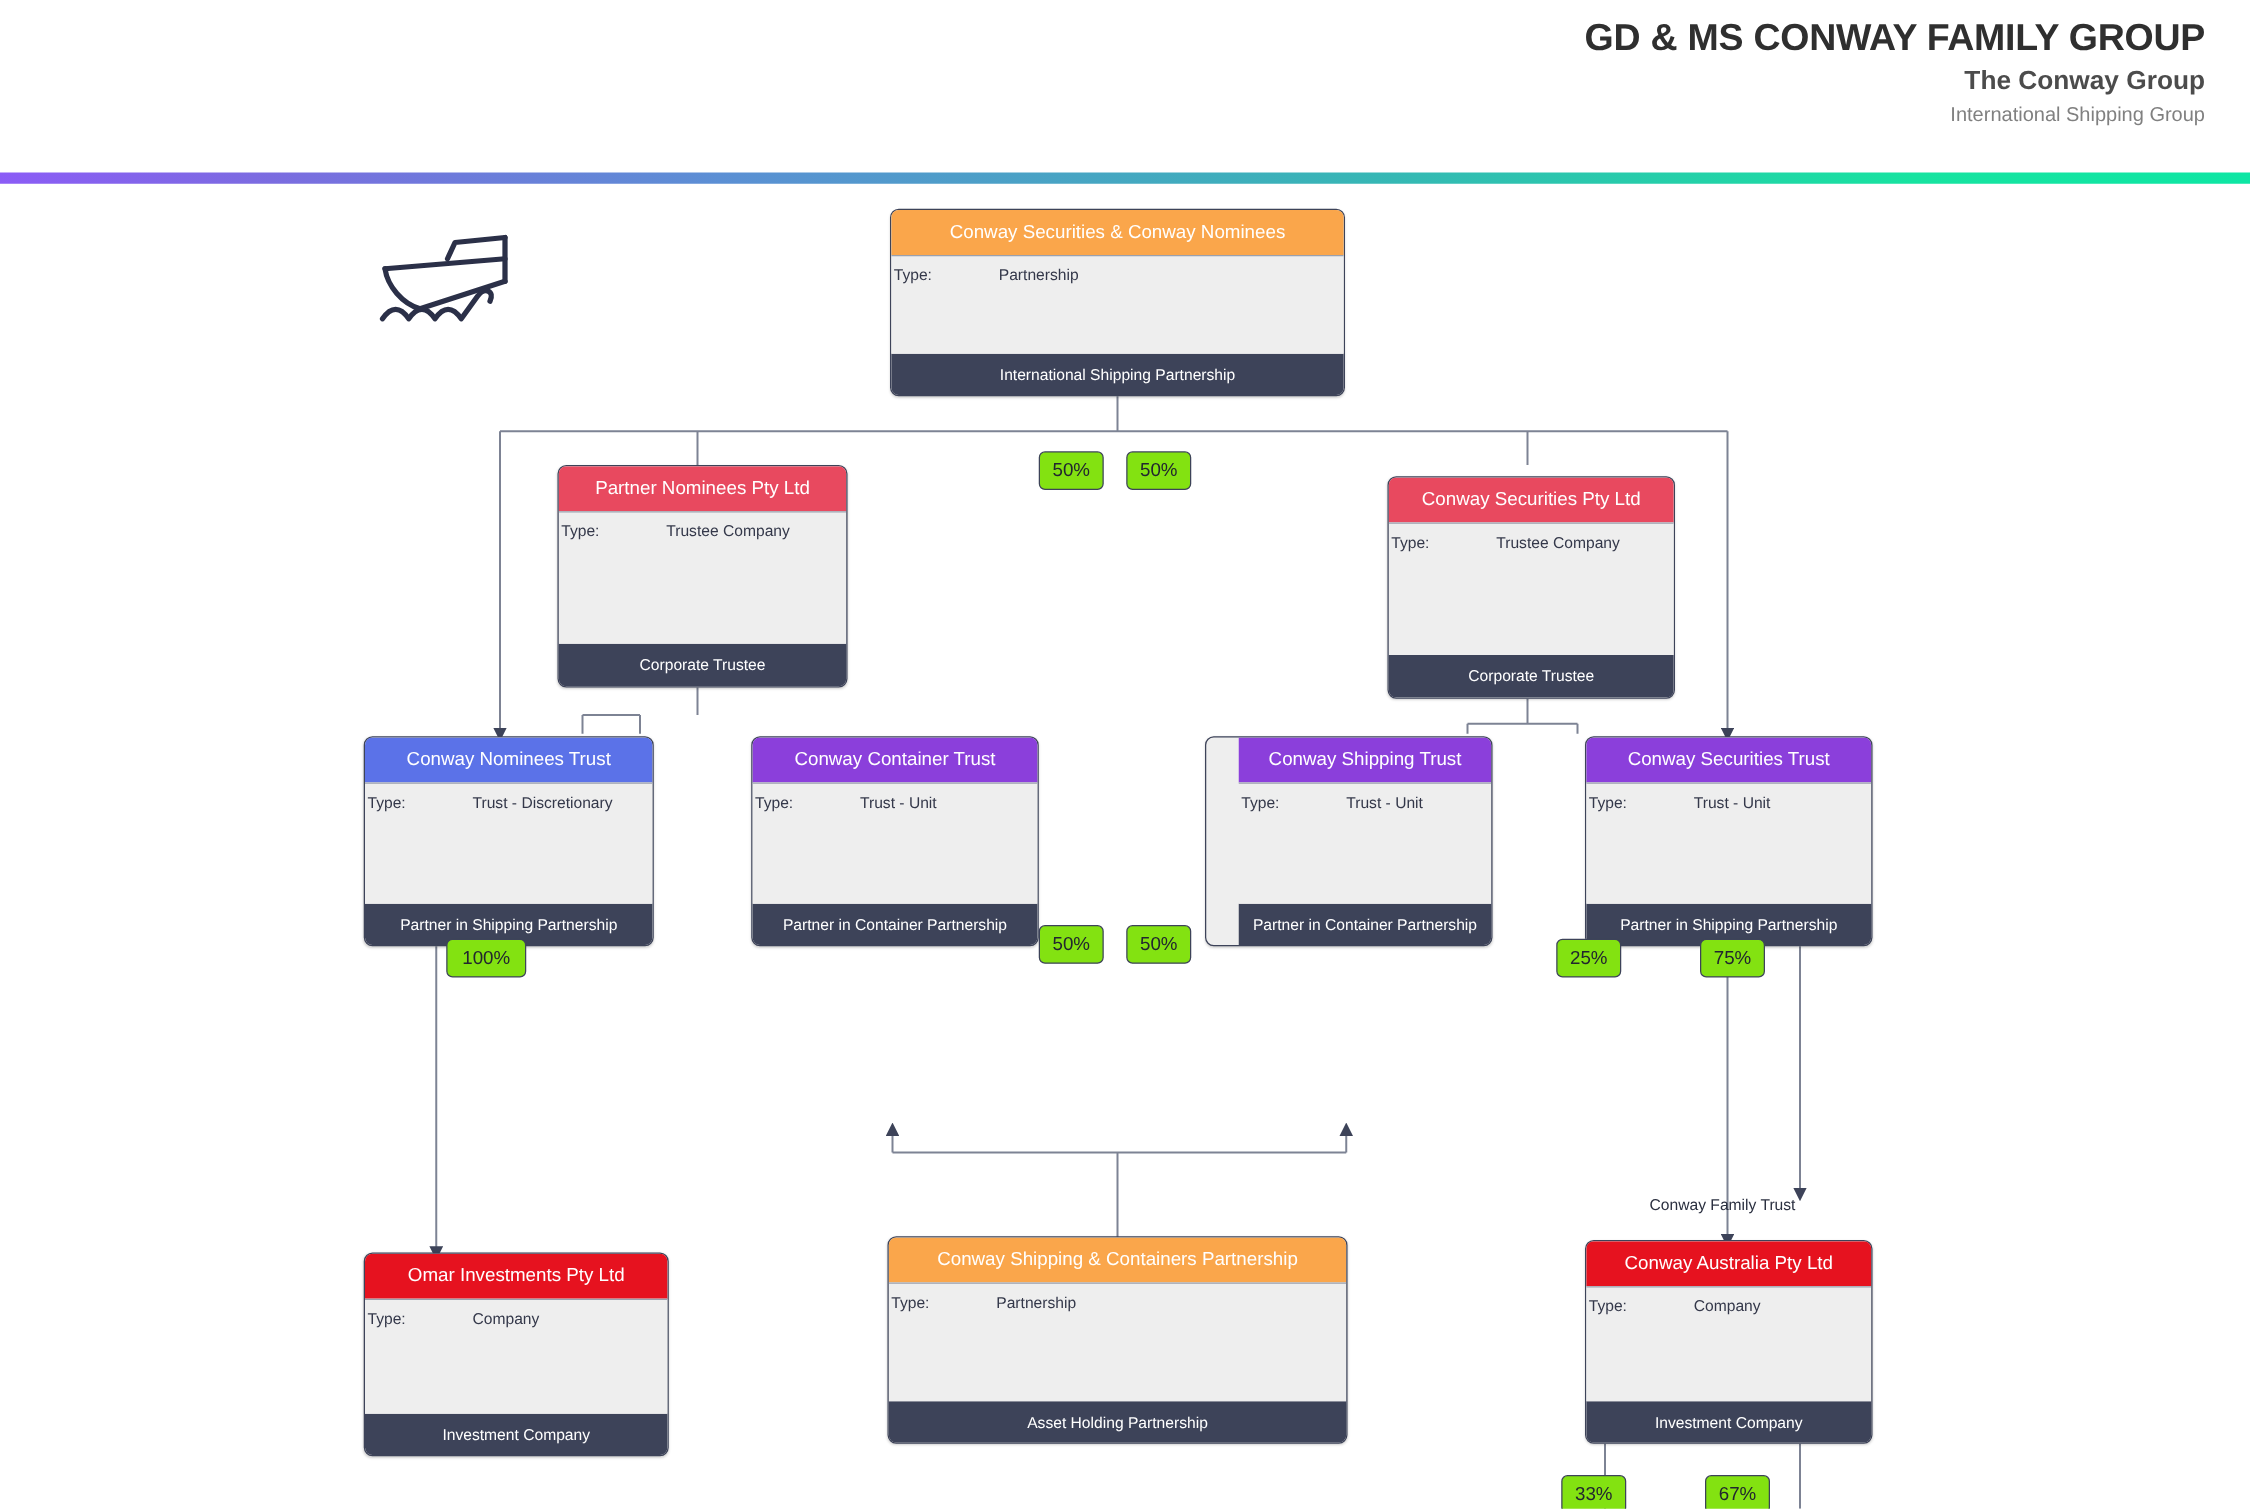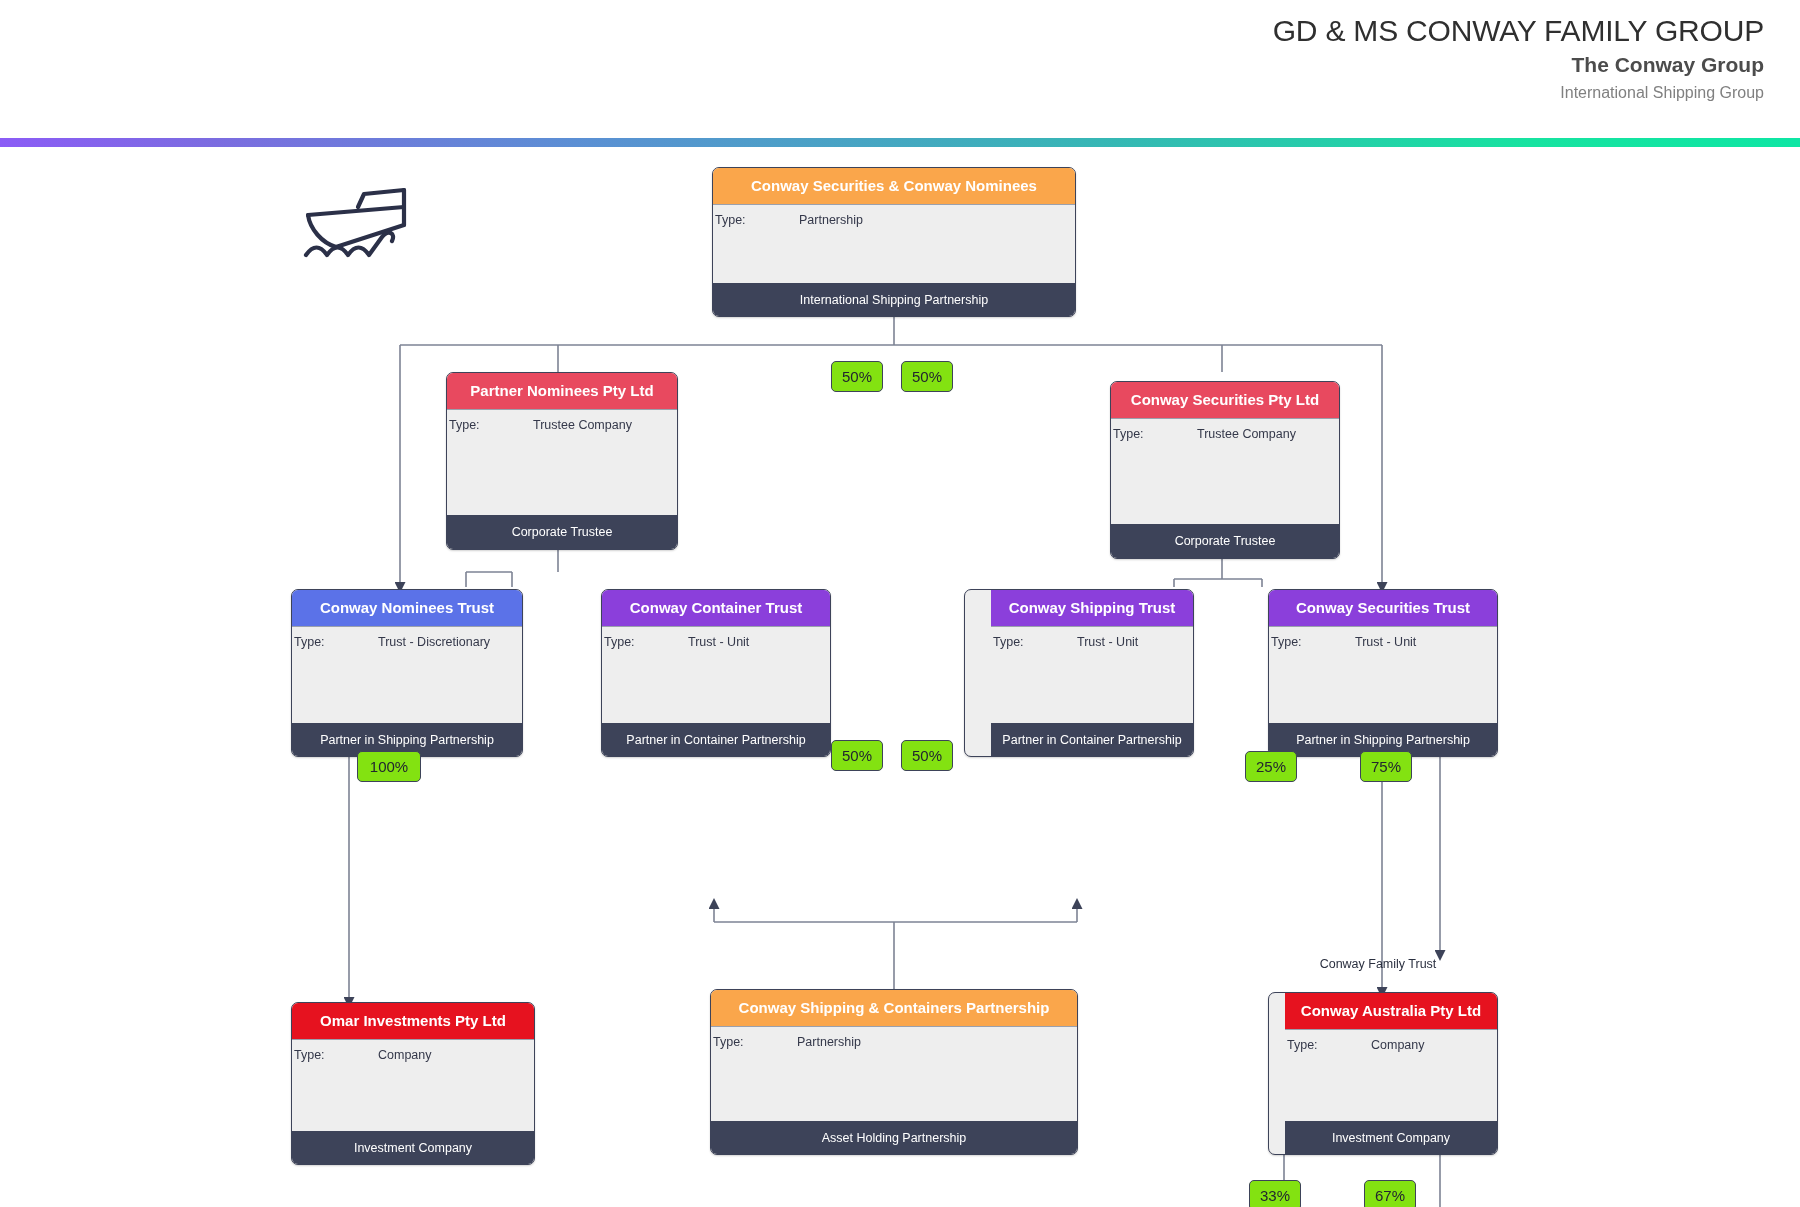--- a/index.html
+++ b/index.html
@@ -42,21 +42,21 @@
     font-weight: 400;
   }
   #title-block {
     position: absolute;
     right: 36px;
     top: 14px;
     text-align: right;
   }
   #doc-title {
     font-size: 30px;
-    font-weight: normal;
+    font-weight: bold;
     color: #2f2f2f;
     letter-spacing: -0.2px;
     line-height: 1.15;
   }
   #doc-subtitle {
     font-size: 21px;
     font-weight: bold;
     color: #4c4c4c;
     margin-top: 4px;
   }
@@ -98,21 +98,20 @@
     box-shadow: 0 1px 2px rgba(0,0,0,.18);
   }
   .node-head {
     height: 36px;
     line-height: 36px;
     text-align: center;
     color: #ffffff;
     font-size: 15px;
     white-space: nowrap;
     overflow: hidden;
-    font-weight: bold;
   }
   .node-body {
     background: #eeeeee;
     position: relative;
     border-top: 1px solid #9aa0ad;
   }
   .node-body .row {
     position: absolute;
     left: 0; top: 8px;
     width: 100%;
@@ -334,21 +333,21 @@
     <div class="node-head head-orange">Conway Shipping &amp; Containers Partnership</div>
     <div class="node-body" style="height:94px;">
       <div class="row">
         <span class="k">Type:</span>
         <span class="v">Partnership</span>
       </div>
     </div>
     <div class="node-foot">Asset Holding Partnership</div>
   </div>
 
-  <div class="node" style="left:1268px; top:845px; width:230px; height:163px;padding-left:16px;">
+  <div class="node" style="left:1268px; top:845px; width:230px; height:163px;">
     <div class="node-head head-red">Conway Australia Pty Ltd</div>
     <div class="node-body" style="height:91px;">
       <div class="row">
         <span class="k">Type:</span>
         <span class="v">Company</span>
       </div>
     </div>
     <div class="node-foot">Investment Company</div>
   </div>
 

